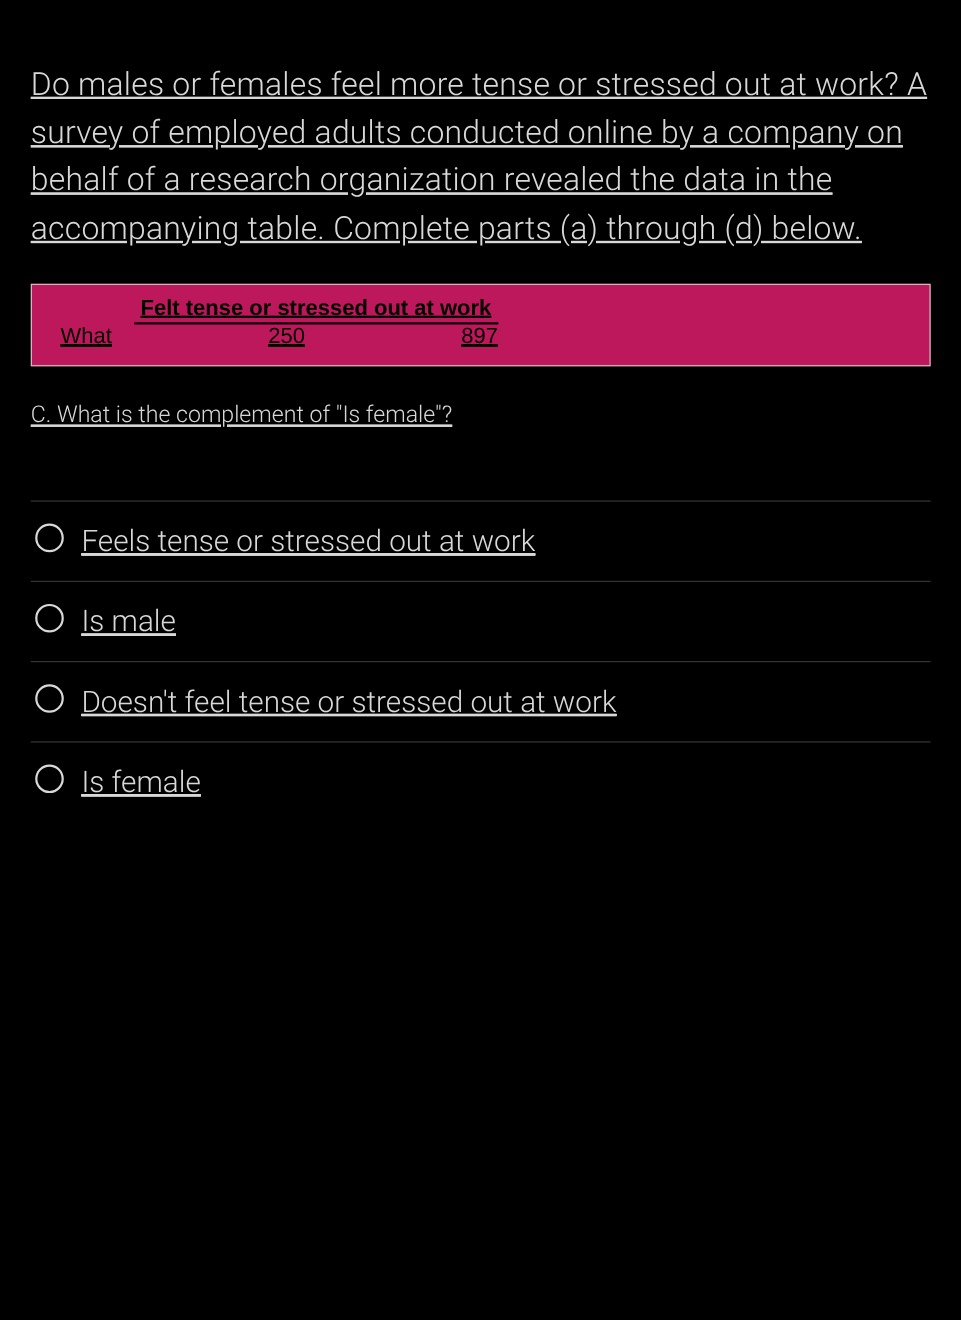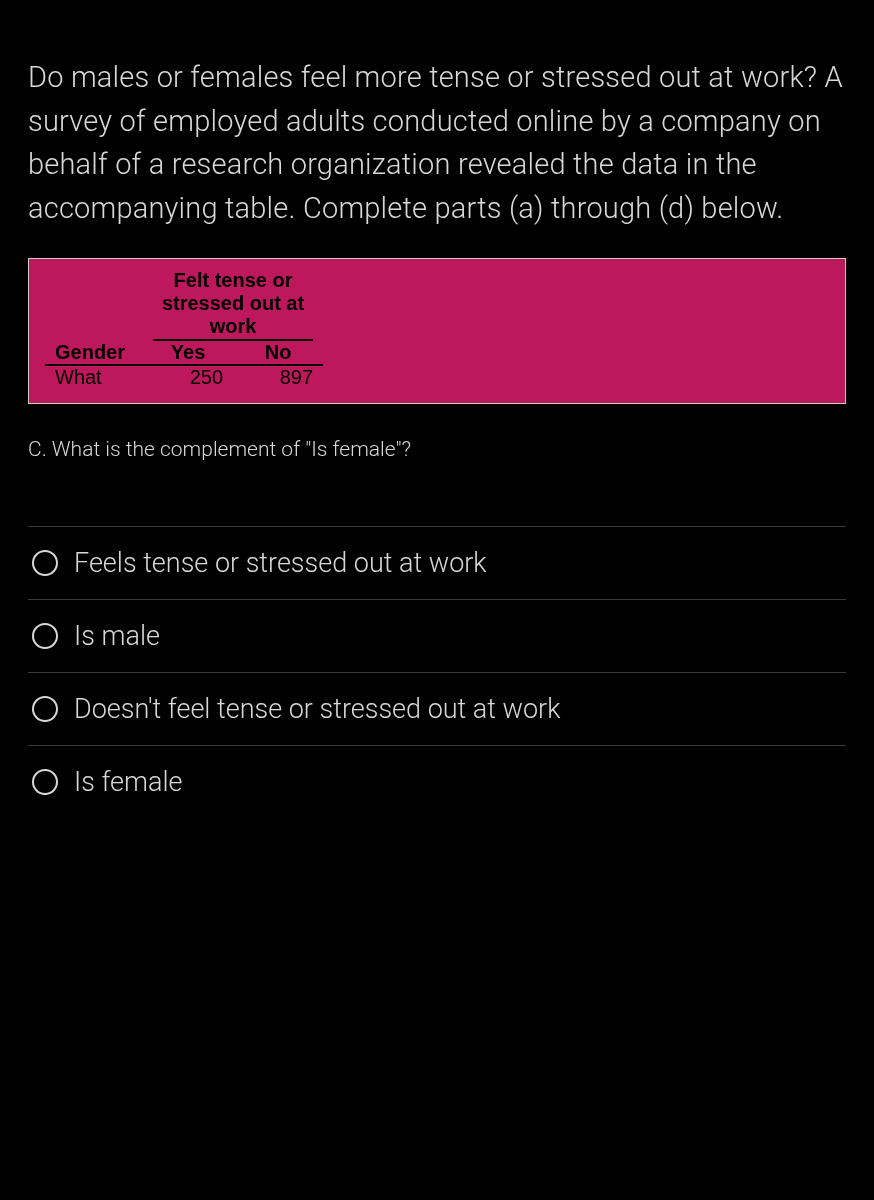--- a/index.html
+++ b/index.html
@@ -1,15 +1,15 @@
 <!DOCTYPE html>
 <html><head>
 <meta charset="utf-8">
 <style>
-  * { margin: 0; padding: 0; box-sizing: border-box; }
+  * { margin: 0; padding: 0; box-sizing: border-box; text-decoration: underline; }
   body {
     background: #000;
     color: #d8d8d8;
     font-family: -apple-system, BlinkMacSystemFont, "Segoe UI", Roboto, Helvetica, Arial, sans-serif;
     width: 874px;
     height: 1200px;
     padding: 56px 28px 28px 28px;
     font-weight: 300;
   }
   .question-text {
@@ -49,21 +49,21 @@
   .tbl-body td.label { text-align: left; }
   .tbl-body td.num { text-align: right; }
   .part-question {
     font-size: 21px;
     line-height: 1.5;
     margin-bottom: 60px;
   }
   .options { }
   .option-row {
     display: flex;
-    align-items: center;
+    align-items: flex-start;
     border-top: 1px solid #3a3a3a;
     padding: 20px 4px;
     gap: 16px;
     cursor: pointer;
   }
   .radio-circle {
     width: 26px;
     height: 26px;
     border: 2.5px solid #d8d8d8;
     border-radius: 50%;
@@ -80,25 +80,20 @@
 <div class="question-text">Do males or females feel more tense or stressed out at work? A survey of employed adults conducted online by a company on behalf of a research organization revealed the data in the accompanying table. Complete parts (a) through (d) below.</div>
 
 <div class="table-wrap">
   <table class="data-table">
     <tbody>
         <tr>
       <td></td>
       <td colspan="2" class="tbl-super">
         <span class="tbl-super-inner">Felt tense or stressed out at work</span>
       </td>
-    </tr>
-    <tr class="tbl-heads">
-      <th class="gender">Gender</th>
-      <th class="yes">Yes</th>
-      <th class="no">No</th>
     </tr>
     <tr class="tbl-body">
       <td class="label">What</td>
       <td class="num">250</td>
       <td class="num">897</td>
     </tr>
   </tbody>
     </table>
 </div>
 

